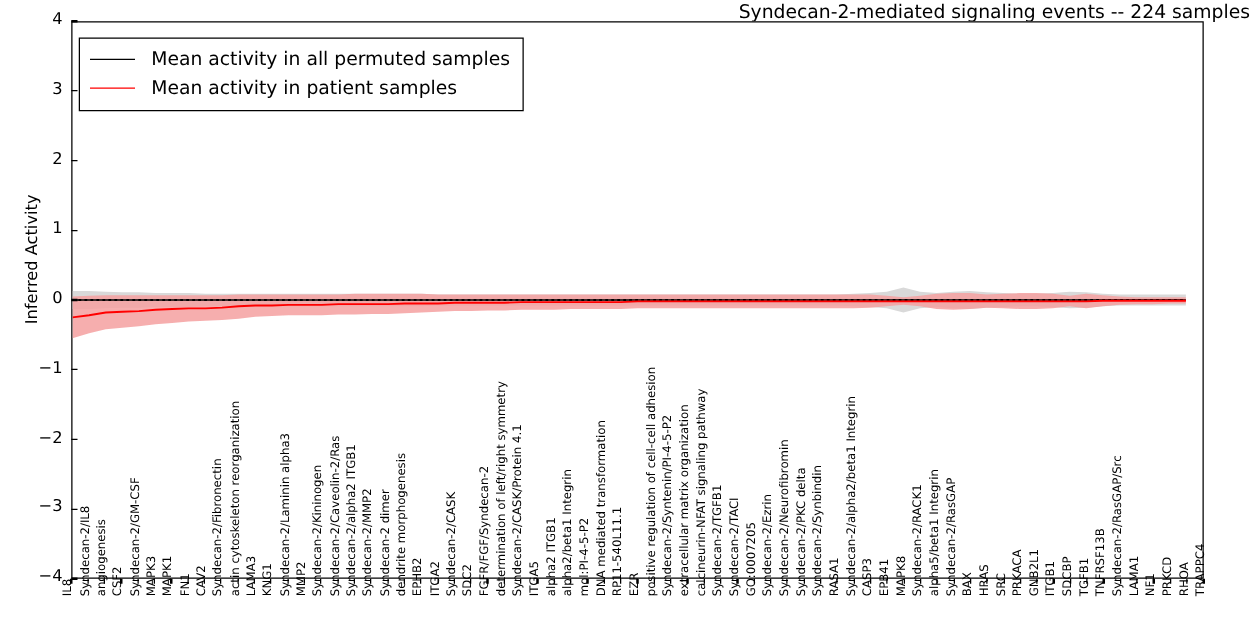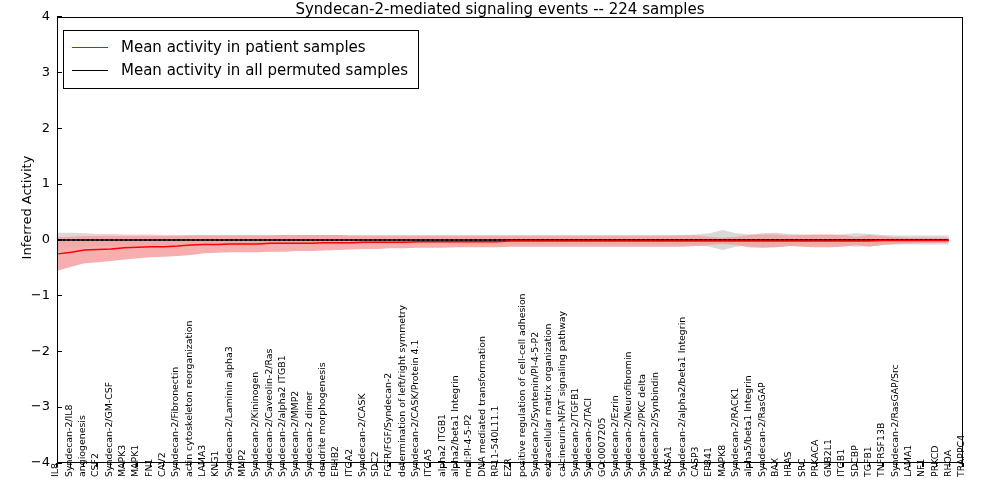--- a/index.html
+++ b/index.html
@@ -1,20 +1,20 @@
 <!DOCTYPE html>
 <html><head>
 <meta charset="utf-8">
 <style>
   html,body{margin:0;padding:0;background:#ffffff;}
   body{width:1000px;height:500px;font-family:"DejaVu Sans",sans-serif;overflow:hidden;}
   #root{position:relative;width:1000px;height:500px;}
 
   .chart-title{
-    position:absolute;left:0;top:0;width:1000px;text-align:center;
+    position:absolute;left:0;top:0;width:1000px;text-align:right;
     font-size:15px;color:#000;letter-spacing:0px;
   }
   .ylabel{
     position:absolute;left:-104px;top:200px;width:260px;text-align:center;
     transform:rotate(-90deg);transform-origin:center center;
     font-size:13px;color:#000;
   }
   .xlabel{
     position:absolute;left:57px;top:481px;width:906px;text-align:center;
     font-size:13px;color:#000;
@@ -230,22 +230,22 @@
       <div class="xlab" style="left: 899.782px; top: 466px;">Syndecan-2/RasGAP/Src</div>
       <div class="xlab" style="left: 913.106px; top: 466px;">LAMA1</div>
       <div class="xlab" style="left: 926.429px; top: 466px;">NF1</div>
       <div class="xlab" style="left: 939.753px; top: 466px;">PRKCD</div>
       <div class="xlab" style="left: 953.076px; top: 466px;">RHOA</div>
       <div class="xlab" style="left: 966.4px; top: 466px;">TRAPPC4</div>
     </div>
 
   <div class="legend">
     <div class="legend-row">
+      <span class="legend-swatch"></span>
+      <span class="legend-text">Mean activity in all permuted samples</span>
+    </div>
+    <div class="legend-row">
       <span class="legend-swatch red"></span>
       <span class="legend-text">Mean activity in patient samples</span>
     </div>
-    <div class="legend-row">
-      <span class="legend-swatch"></span>
-      <span class="legend-text">Mean activity in all permuted samples</span>
-    </div>
   </div>
 
 </div>
 
 </body></html>

